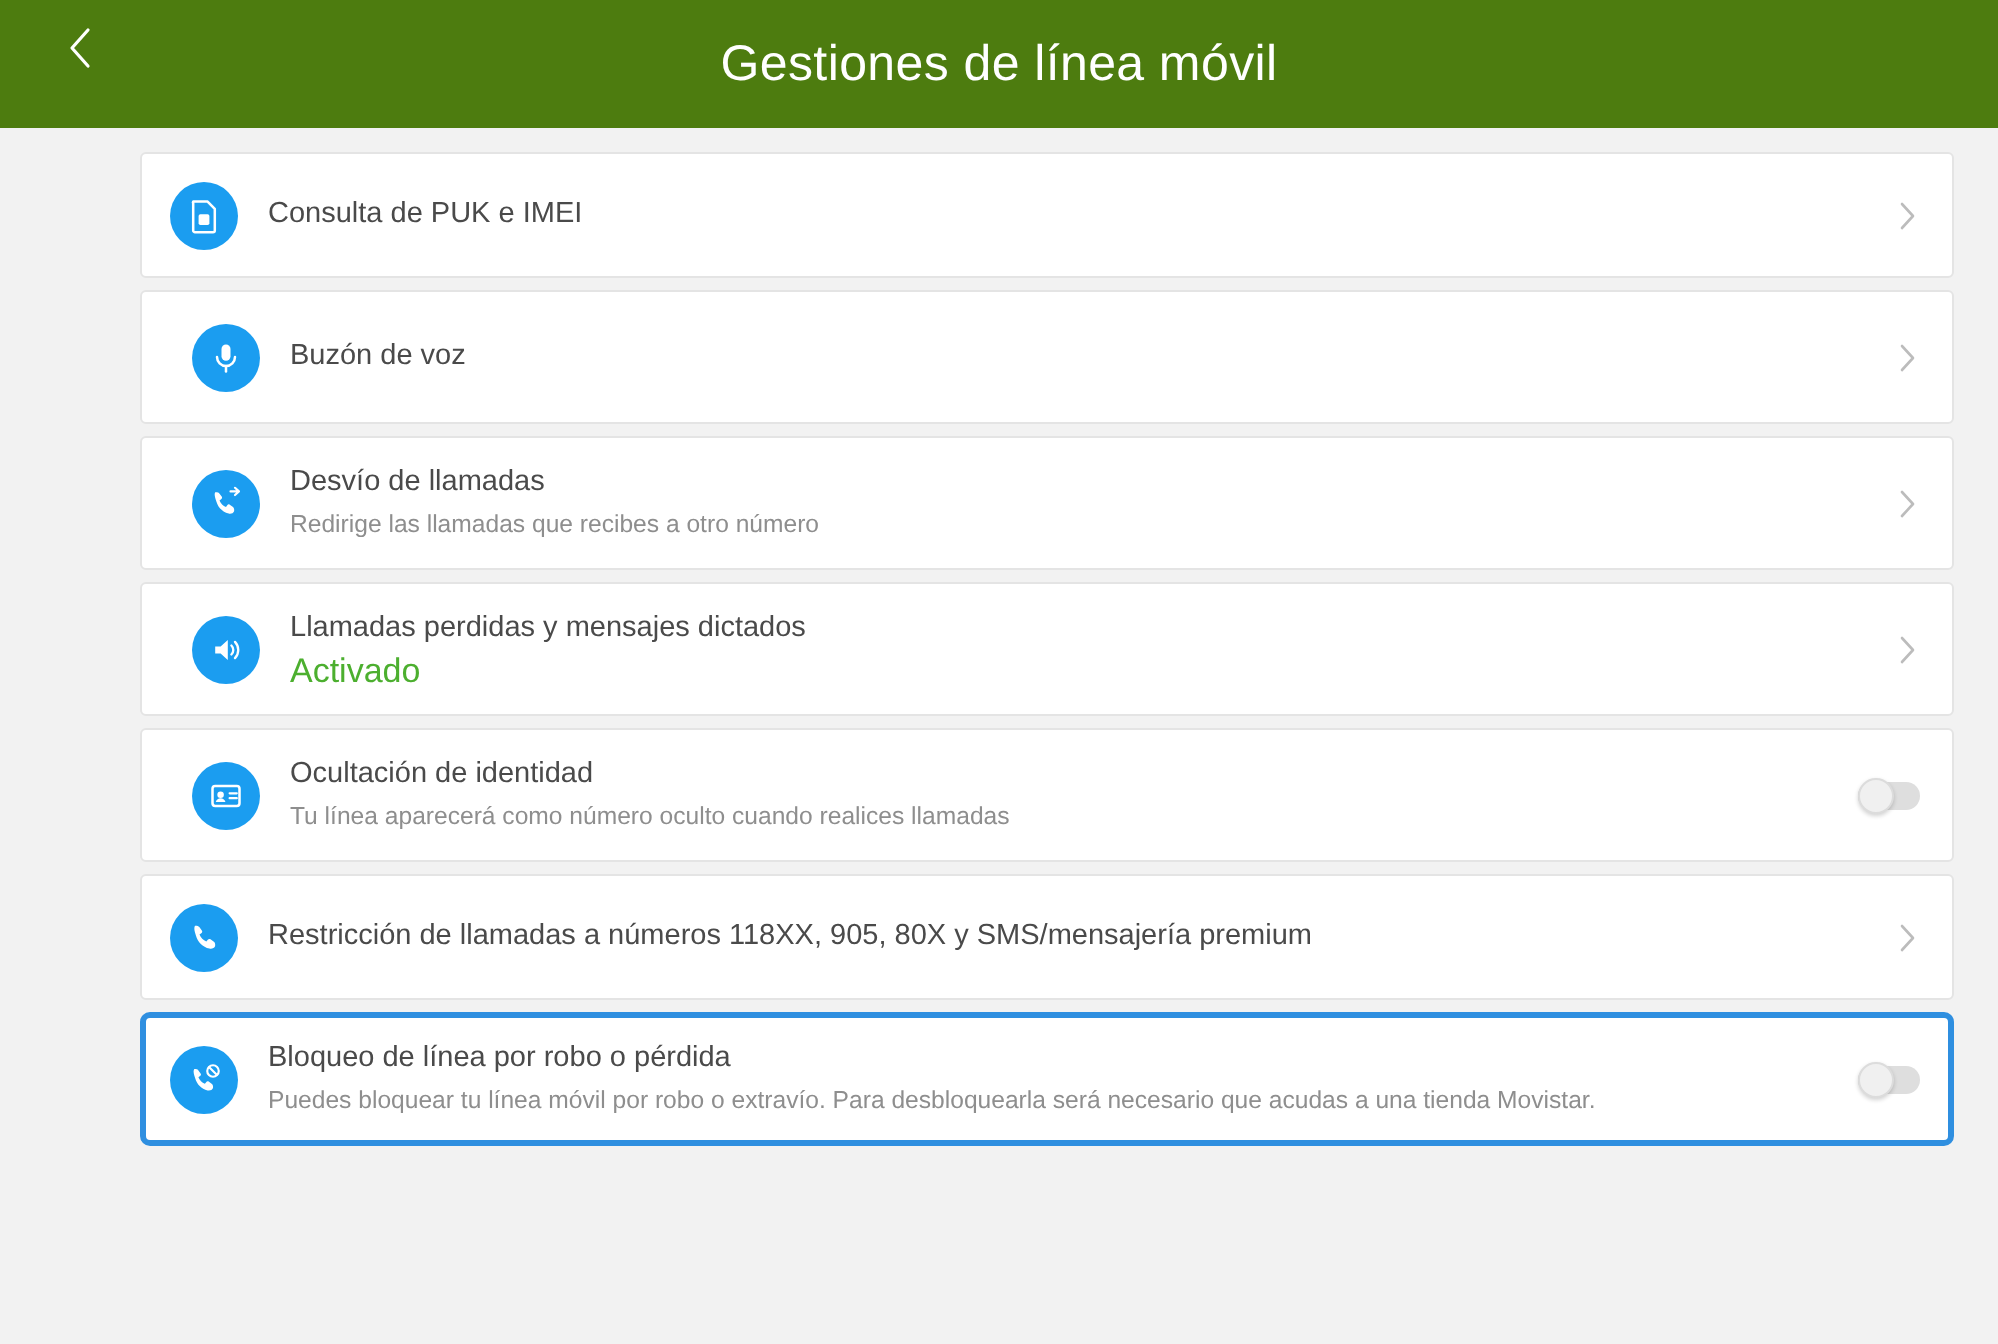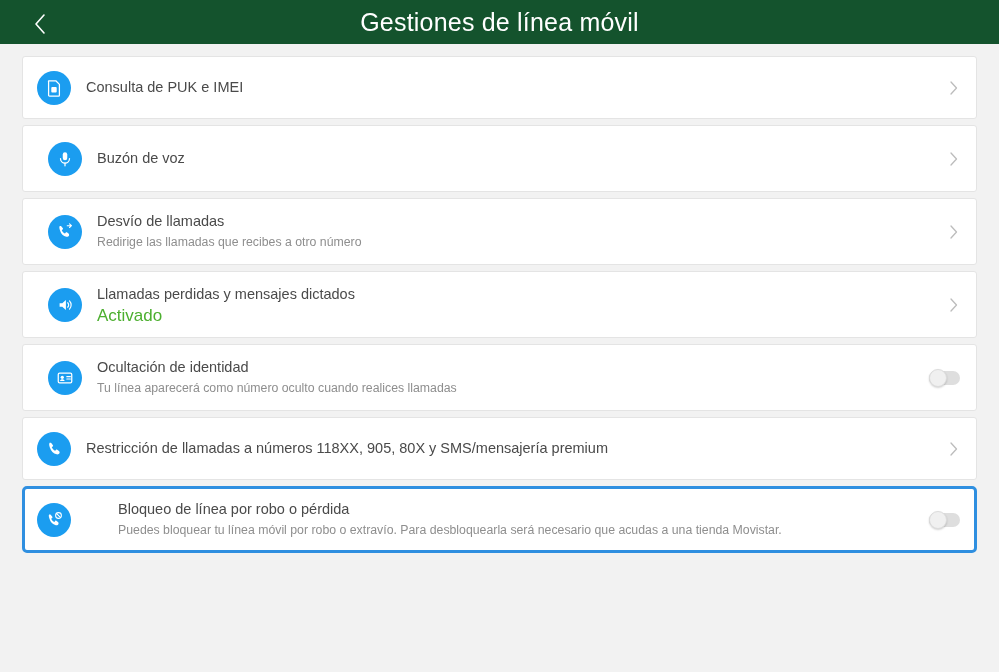--- a/index.html
+++ b/index.html
@@ -11,22 +11,22 @@
     width: 999px;
     height: 672px;
     background: #f2f2f2;
     font-family: "Liberation Sans", sans-serif;
     overflow: hidden;
   }
 
   
   .header {
     position: relative;
-    height: 44px;
-    background: #14532d;
+    height: 64px;
+    background: #4d7c0f;
     display: flex;
     align-items: center;
     justify-content: center;
   }
   .header-back {
     position: absolute;
     left: 24px;
     top: 0;
     height: 48px;
     width: 32px;
@@ -52,27 +52,27 @@
   .card {
     position: relative;
     background: #ffffff;
     border: 1px solid #e4e4e4;
     border-radius: 3px;
     margin-bottom: 6px;
     display: flex;
     align-items: center;
     min-height: 63px;
     padding: 9px 16px 9px 14px;
+    margin-left: 48px;
   }
   .card.tall { min-height: 67px; padding-left: 25px; }
   .card.highlighted {
     border: 3px solid #2f8fe0;
     border-radius: 5px;
     padding: 7px 14px 7px 12px;
-    gap: 32px;
   }
 
   .icon-wrap {
     flex: 0 0 auto;
     width: 34px;
     height: 34px;
     border-radius: 50%;
     background: #1b9df0;
     display: flex;
     align-items: center;

